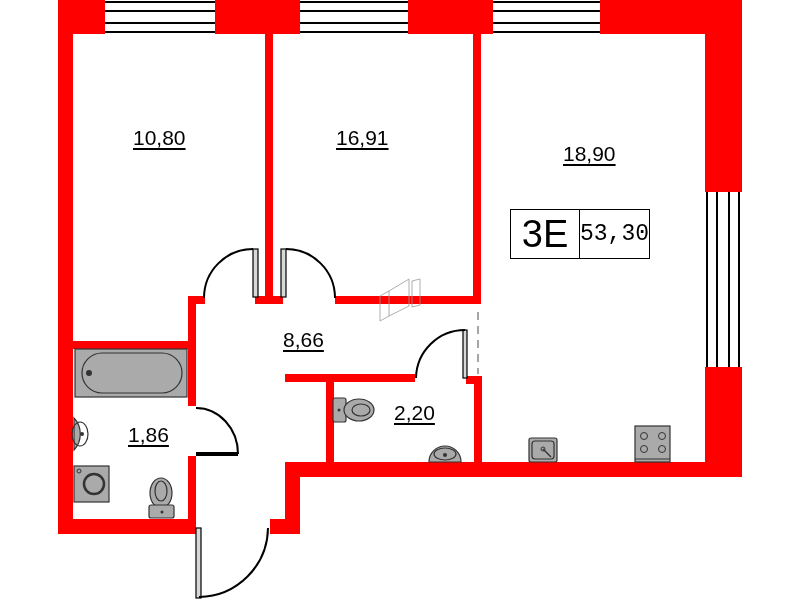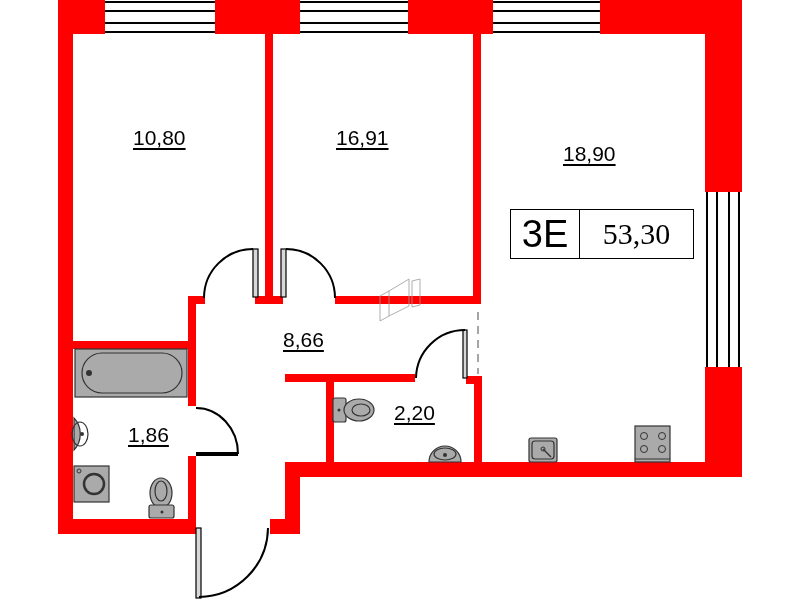--- a/index.html
+++ b/index.html
@@ -5,23 +5,23 @@
   html, body { margin: 0; padding: 0; background: #ffffff; }
   body { width: 800px; height: 600px; overflow: hidden; position: relative; font-family: "Liberation Sans", sans-serif; }
   #plan { position: absolute; left: 0; top: 0; width: 800px; height: 600px; }
   .wall { fill: #ff0000; }
   .win-line { stroke: #000; stroke-width: 2; }
   .door-arc { fill: none; stroke: #000; stroke-width: 2; }
   .door-leaf { fill: #d8d8d8; stroke: #000; stroke-width: 1.2; }
   .fixture { fill: #aaaaaa; stroke: #333; stroke-width: 1.2; }
   .fixture-line { fill: none; stroke: #333; stroke-width: 1.2; }
   .room-label { position: absolute; font-family: Liberation Sans, sans-serif; font-size: 21px; color: #000; text-decoration: underline; text-underline-offset: 3px; line-height: 1; white-space: nowrap; }
-  .apt-box { position: absolute; left: 510px; top: 209px; width: 184px; height: 50px; border: 1.5px solid #000; display: flex; background: #fff; box-sizing: border-box; }
+  .apt-box { position: absolute; left: 510px; top: 209px; width: 140px; height: 50px; border: 1.5px solid #000; display: flex; background: #fff; box-sizing: border-box; }
   .apt-type { width: 68px; border-right: 1.5px solid #000; display: flex; align-items: center; justify-content: center; font-size: 38px; font-family: "Liberation Sans", sans-serif; }
-  .apt-area { flex: 1; display: flex; align-items: center; justify-content: center; font-size: 30px; font-family: Liberation Serif, serif; }
+  .apt-area { flex: 1; display: flex; align-items: center; justify-content: center; font-size: 23px; font-family: Liberation Mono, monospace; }
 </style>
 </head>
 <body>
 
 <svg id="plan" viewBox="0 0 800 600" xmlns="http://www.w3.org/2000/svg">
 
   <g>
     <line class="win-line" x1="105" y1="2" x2="215" y2="2"></line>
     <line class="win-line" x1="105" y1="11" x2="215" y2="11"></line>
     <line class="win-line" x1="105" y1="23" x2="215" y2="23"></line>

